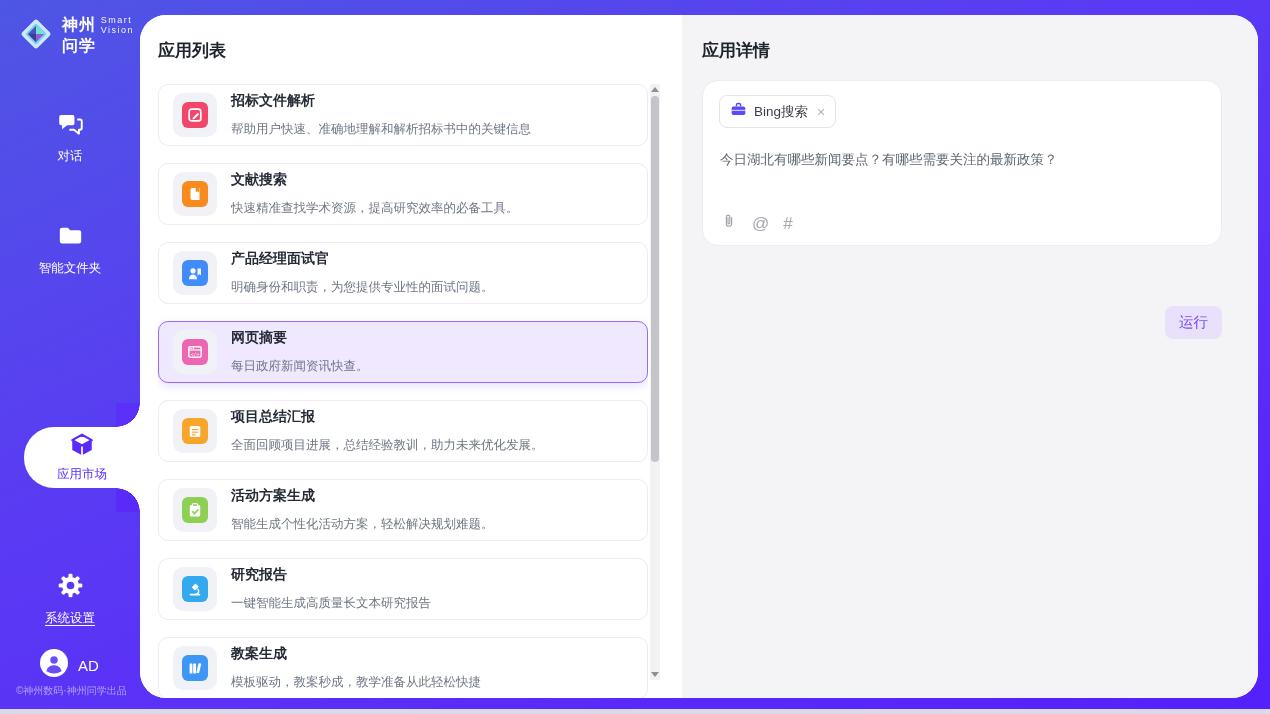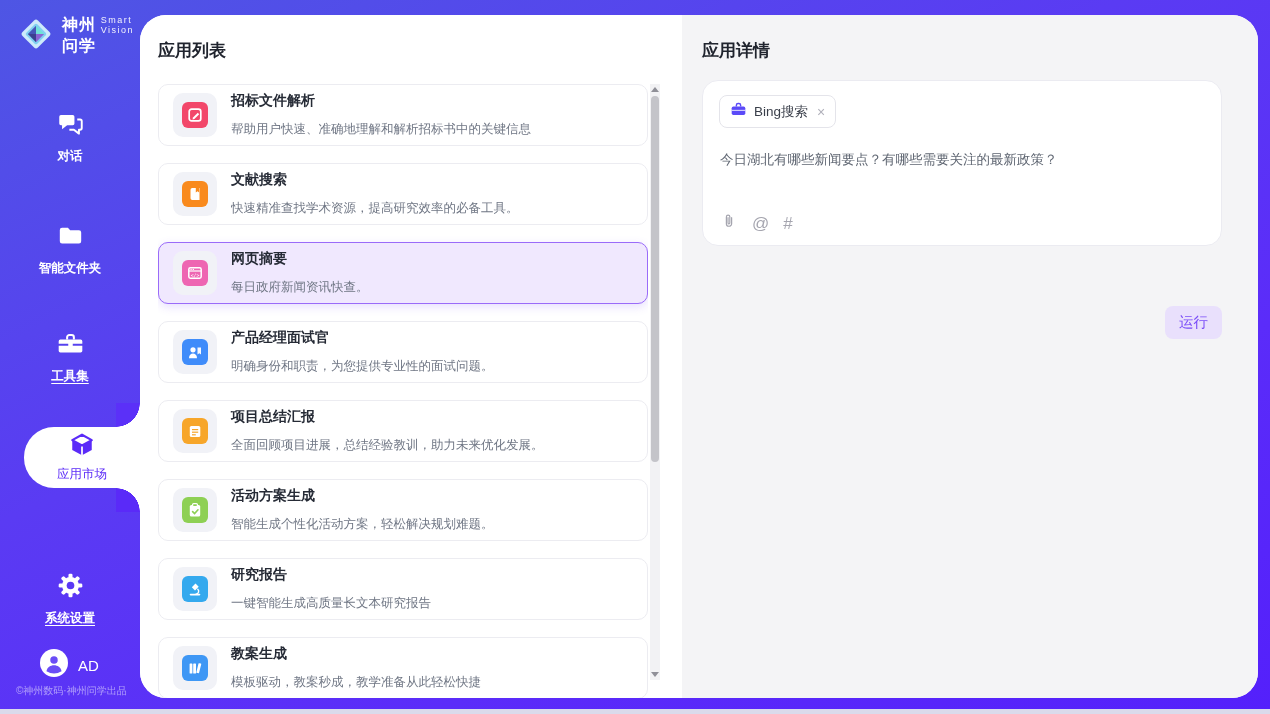--- a/index.html
+++ b/index.html
@@ -52,21 +52,21 @@
     font-family:inherit;margin-top:35px;}
 
   
   .sidebar{position:absolute;left:0;top:0;width:140px;height:714px;}
   .logo{position:absolute;top:14px;left:16px;display:flex;align-items:center;gap:6px;}
   .logo-text{display:flex;flex-direction:row;color:#fff;}
   .logo-name{font-size:16px;font-weight:700;letter-spacing:1px;}
   .logo-sub{font-size:9px;letter-spacing:1.5px;opacity:.92;}
   .nav-item{position:absolute;left:0;width:140px;display:flex;flex-direction:column;
     align-items:center;gap:7px;color:#fff;cursor:pointer;}
-  .nav-label{font-size:12.5px;font-weight:bold;}
+  .nav-label{font-size:12.5px;}
   .nav-label.underlined{text-decoration:underline;text-underline-offset:3px;}
   .nav-chat{top:110px;} .nav-folder{top:222px;} .nav-toolbox{top:330px;} .nav-settings{top:572px;}
   .active-bubble{position:absolute;left:24px;right:0;top:427px;height:61px;background:#fff;
     border-radius:30px 0 0 30px;display:flex;flex-direction:column;align-items:center;
     justify-content:center;gap:4px;cursor:pointer;}
   .active-bubble .nav-label{color:#5b2bf8;font-weight:500;}
   .corner{position:absolute;right:0;width:24px;height:24px;}
   .corner-top{top:403px;background:radial-gradient(circle 24px at 0 0,#5b30f8 0 23.5px,#fff 24px);}
   .corner-bottom{top:488px;background:radial-gradient(circle 24px at 0 100%,#5a2af8 0 23.5px,#fff 24px);}
   .user-row{position:absolute;left:40px;top:649px;display:flex;align-items:center;gap:10px;cursor:pointer;}
@@ -106,51 +106,51 @@
                   <path d="M8.8 2v4.4l1.7-1.2 1.7 1.2V2z" fill="#f98a1d"></path>
                 </svg>
               </div>
     </div>
     <div class="app-text">
       <div class="app-name">文献搜索</div>
       <div class="app-desc">快速精准查找学术资源，提高研究效率的必备工具。</div>
     </div>
   </div>
 
+  <div class="app-item">
+    <div class="app-icon-box">
+      <div class="app-icon-inner" style="background: rgb(63, 140, 250);">
+                <svg width="16" height="16" viewBox="0 0 16 16">
+                  <circle cx="6" cy="5.8" r="2.6" fill="#fff"></circle>
+                  <path d="M2 14.2c0-3 1.9-4.6 4-4.6s4 1.6 4 4.6z" fill="#fff"></path>
+                  <path d="M10.5 3.5H14v7l-1.7-1.2-1.8 1.2z" fill="#fff" opacity=".95"></path>
+                </svg>
+              </div>
+    </div>
+    <div class="app-text">
+      <div class="app-name">产品经理面试官</div>
+      <div class="app-desc">明确身份和职责，为您提供专业性的面试问题。</div>
+    </div>
+  </div>
+
   <div class="app-item selected">
     <div class="app-icon-box">
       <div class="app-icon-inner" style="background: rgb(238, 102, 178);">
                 <svg width="16" height="16" viewBox="0 0 16 16">
                   <rect x="1.8" y="2.8" width="12.4" height="10.4" rx="1.6" fill="none" stroke="#fff" stroke-width="1.5"></rect>
                   <line x1="1.8" y1="6" x2="14.2" y2="6" stroke="#fff" stroke-width="1.2"></line>
                   <circle cx="4.1" cy="4.4" r="0.7" fill="#fff"></circle>
                   <circle cx="6.3" cy="4.4" r="0.7" fill="#fff"></circle>
                   <text x="8" y="11.7" font-size="4.8" fill="#fff" text-anchor="middle" font-family="DejaVu Sans Mono, monospace">&lt;/&gt;</text>
                 </svg>
               </div>
     </div>
     <div class="app-text">
       <div class="app-name">网页摘要</div>
       <div class="app-desc">每日政府新闻资讯快查。</div>
-    </div>
-  </div>
-
-  <div class="app-item">
-    <div class="app-icon-box">
-      <div class="app-icon-inner" style="background: rgb(63, 140, 250);">
-                <svg width="16" height="16" viewBox="0 0 16 16">
-                  <circle cx="6" cy="5.8" r="2.6" fill="#fff"></circle>
-                  <path d="M2 14.2c0-3 1.9-4.6 4-4.6s4 1.6 4 4.6z" fill="#fff"></path>
-                  <path d="M10.5 3.5H14v7l-1.7-1.2-1.8 1.2z" fill="#fff" opacity=".95"></path>
-                </svg>
-              </div>
-    </div>
-    <div class="app-text">
-      <div class="app-name">产品经理面试官</div>
-      <div class="app-desc">明确身份和职责，为您提供专业性的面试问题。</div>
     </div>
   </div>
 
   <div class="app-item">
     <div class="app-icon-box">
       <div class="app-icon-inner" style="background: rgb(247, 166, 42);">
                 <svg width="16" height="16" viewBox="0 0 16 16">
                   <rect x="2.8" y="3" width="10.5" height="11" rx="1.6" fill="#fff"></rect>
                   <line x1="5" y1="6.6" x2="11.2" y2="6.6" stroke="#f7a62a" stroke-width="1.2"></line>
                   <line x1="5" y1="9.2" x2="11.2" y2="9.2" stroke="#f7a62a" stroke-width="1.2"></line>
@@ -278,31 +278,20 @@
 
     <div class="nav-item nav-folder">
       <span>
         <svg width="27" height="27" viewBox="0 0 24 24">
             <path d="M2.5 7a2 2 0 0 1 2-2h5.2l2 2.3h7.8a2 2 0 0 1 2 2V17a2 2 0 0 1-2 2h-15a2 2 0 0 1-2-2z" fill="#fff"></path>
           </svg>
       </span>
       <span class="nav-label">智能文件夹</span>
     </div>
 
-    <div class="nav-item nav-toolbox">
-      <span>
-        <svg width="27" height="27" viewBox="0 0 24 24">
-            <path d="M3 8.5h18a1.5 1.5 0 0 1 1.5 1.5v2.2h-21V10A1.5 1.5 0 0 1 3 8.5z" fill="#fff"></path>
-            <path d="M1.5 14h21v4.5a1.5 1.5 0 0 1-1.5 1.5H3a1.5 1.5 0 0 1-1.5-1.5z" fill="#fff"></path>
-            <rect x="10" y="11.2" width="4" height="4" rx="0.8" fill="#fff"></rect>
-            <path d="M9 8.5v-2a2 2 0 0 1 2-2h2a2 2 0 0 1 2 2v2" stroke="#fff" stroke-width="1.8" fill="none"></path>
-          </svg>
-      </span>
-      <span class="nav-label underlined">工具集</span>
-    </div>
 
     <div class="corner corner-top"></div>
     <div class="corner corner-bottom"></div>
     <div class="active-bubble">
       <span>
         <svg width="26" height="26" viewBox="0 0 24 24">
             <path d="M12 2.5 21 7.5v9L12 21.5 3 16.5v-9z" fill="#5b2bf8"></path>
             <path d="M12 12.5v9" stroke="#fff" stroke-width="1.6"></path>
             <path d="M12 2.5 21 7.5 12 12.5 3 7.5z" fill="#fff" stroke="#5b2bf8" stroke-width="2" stroke-linejoin="round"></path>
           </svg>

